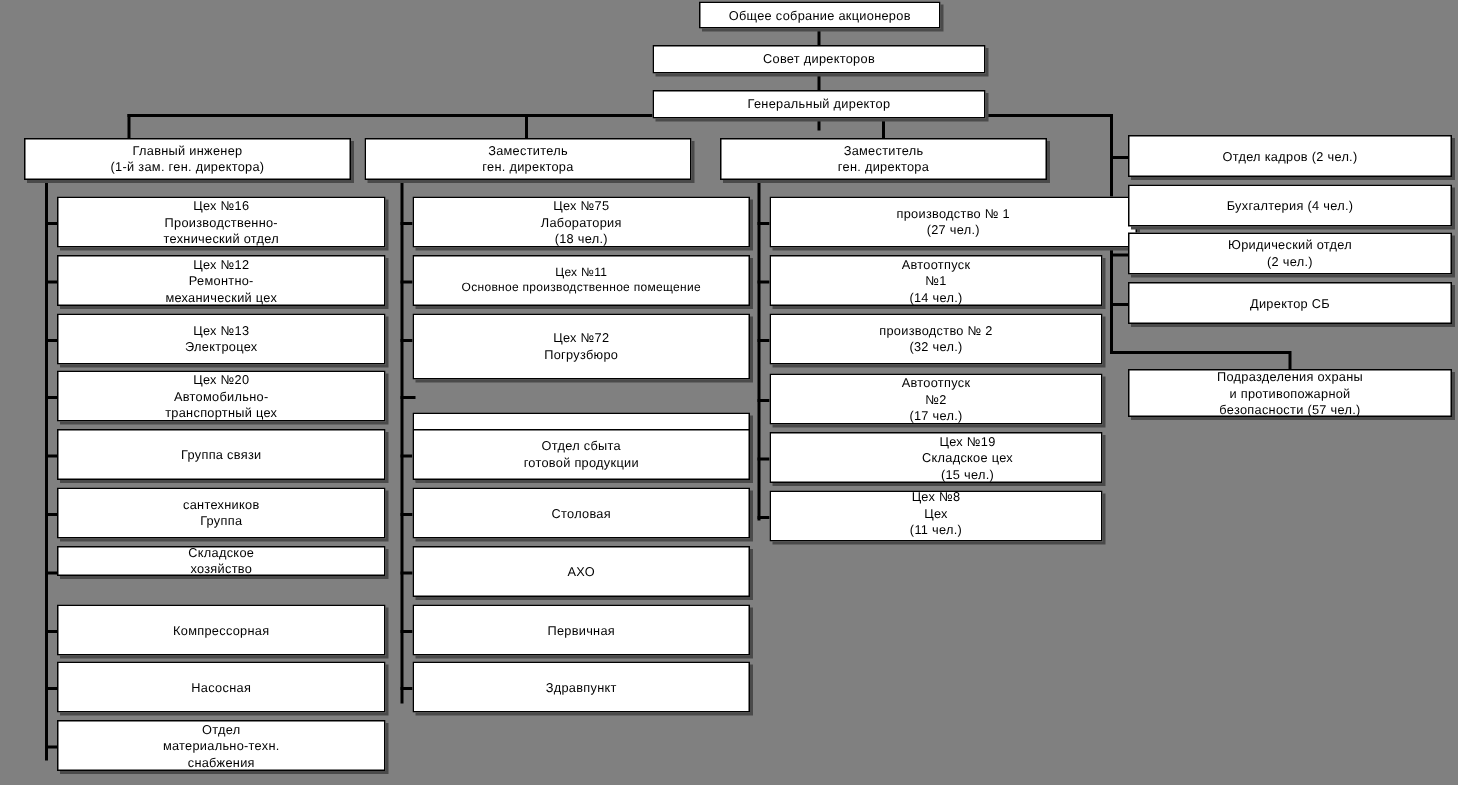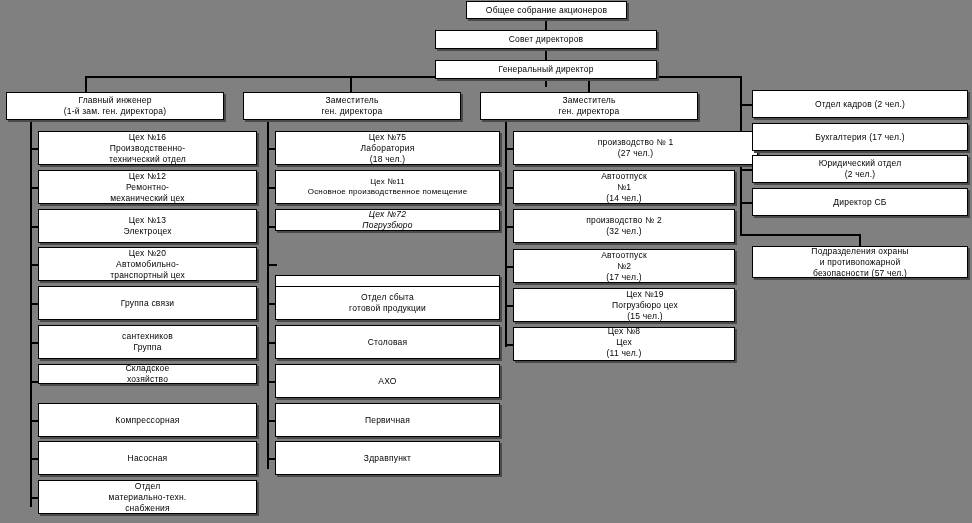--- a/index.html
+++ b/index.html
@@ -66,21 +66,21 @@
   </div>
 
   <div class="box" style="left:435px; top:30px; width:222px; height:19px;">
     <span>Совет директоров</span>
   </div>
 
   <div class="box" style="left:435px; top:60px; width:222px; height:19px;">
     <span>Генеральный директор</span>
   </div>
 
-  <div class="box" style="left:6px; top:92px; width:218px; height:28px;text-align:center;">
+  <div class="box" style="left:16px; top:92px; width:218px; height:28px;text-align:center;">
     <span>
       <span>Главный инженер</span>
       <span>(1-й зам. ген. директора)</span>
     </span>
   </div>
 
   <div class="box" style="left:243px; top:92px; width:218px; height:28px;">
     <span>
       <span>Заместитель</span>
       <span>ген. директора</span>
@@ -182,21 +182,21 @@
         </span>
       </div>
       <div class="conn h" style="left: 267px; top: 187px; width: 10px;"></div>
       <div class="box small" style="left: 275px; top: 170px; width: 225px; height: 34px;">
         <span>
           <span>Цех №11</span>
           <span>Основное производственное помещение</span>
         </span>
       </div>
       <div class="conn h" style="left: 267px; top: 226px; width: 10px;"></div>
-      <div class="box" style="left: 275px; top: 209px; width: 225px; height: 22px; font-style: italic;">
+      <div class="box" style="left: 275px; top: 209px; width: 225px; height: 44px;">
         <span>
           <span>Цех №72</span>
           <span>Погрузбюро</span>
         </span>
       </div>
       <div class="conn h" style="left: 267px; top: 264px; width: 10px;"></div>
       <div class="box" style="left: 275px; top: 247px; width: 225px; height: 44px; margin-top: 28px;">
         <span>
           <span>Весовая буряка:</span>
           <span>прием и отпуск</span>
@@ -260,42 +260,42 @@
         <span>
           <span>Автоотпуск</span>
           <span>№2</span>
           <span>(17 чел.)</span>
         </span>
       </div>
       <div class="conn h" style="left: 505px; top: 305px; width: 10px;"></div>
       <div class="box" style="left: 513px; top: 288px; width: 222px; height: 34px; padding-left: 45px;">
         <span>
           <span>Цех №19</span>
-          <span>Погрузбюро цех</span>
+          <span>Складское цех</span>
           <span>(15 чел.)</span>
         </span>
       </div>
       <div class="conn h" style="left: 505px; top: 344px; width: 10px;"></div>
       <div class="box" style="left: 513px; top: 327px; width: 222px; height: 34px; align-items: flex-end;">
         <span>
           <span>Цех №8</span>
           <span>Цех</span>
           <span>(11 чел.)</span>
         </span>
       </div>
       <div class="conn h" style="left: 740px; top: 104px; width: 14px;"></div>
       <div class="box" style="left: 752px; top: 90px; width: 216px; height: 28px;">
         <span>
           <span>Отдел кадров (2 чел.)</span>
         </span>
       </div>
       <div class="conn h" style="left: 740px; top: 137px; width: 14px;"></div>
       <div class="box" style="left: 752px; top: 123px; width: 216px; height: 28px;">
         <span>
-          <span>Бухгалтерия (17 чел.)</span>
+          <span>Бухгалтерия (4 чел.)</span>
         </span>
       </div>
       <div class="conn h" style="left: 740px; top: 169px; width: 14px;"></div>
       <div class="box" style="left: 752px; top: 155px; width: 216px; height: 28px;">
         <span>
           <span>Юридический отдел</span>
           <span>(2 чел.)</span>
         </span>
       </div>
       <div class="conn h" style="left: 740px; top: 202px; width: 14px;"></div>

